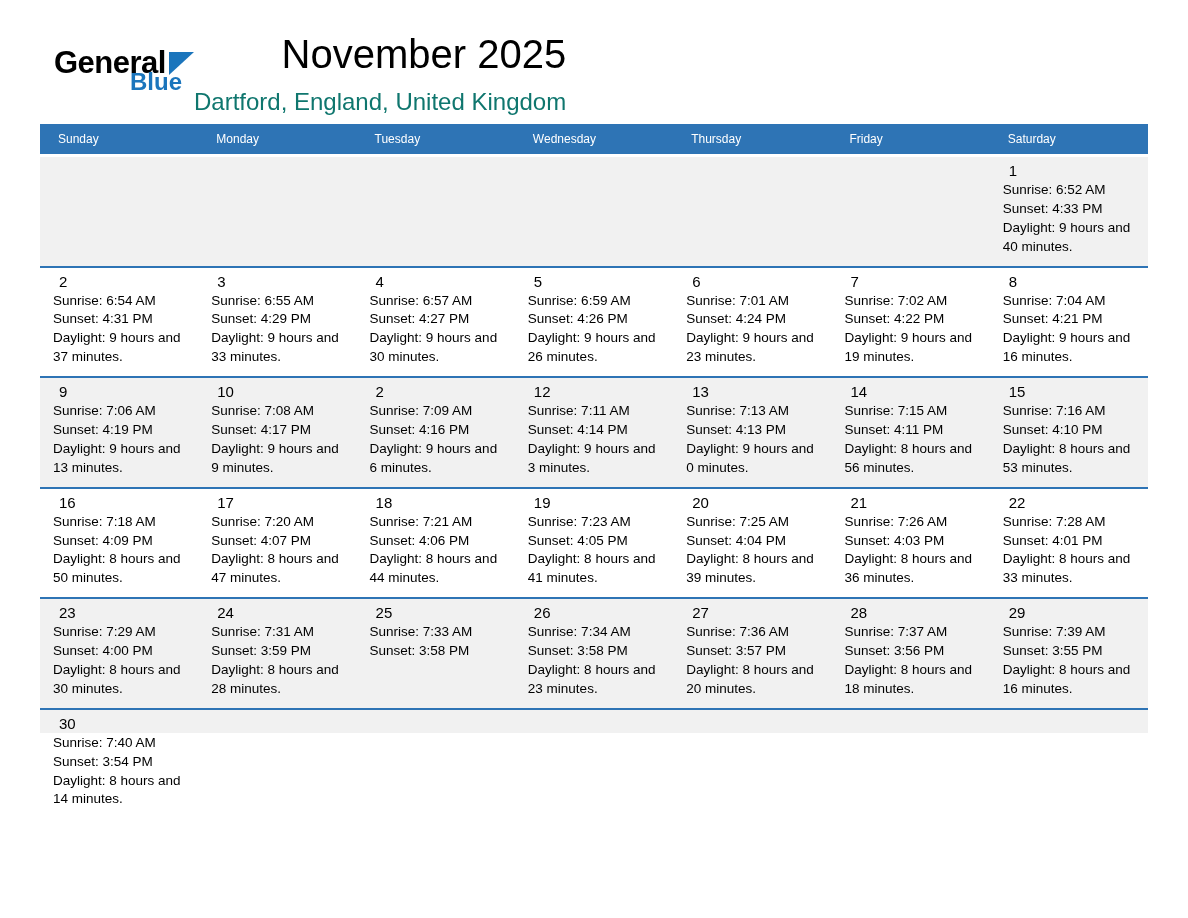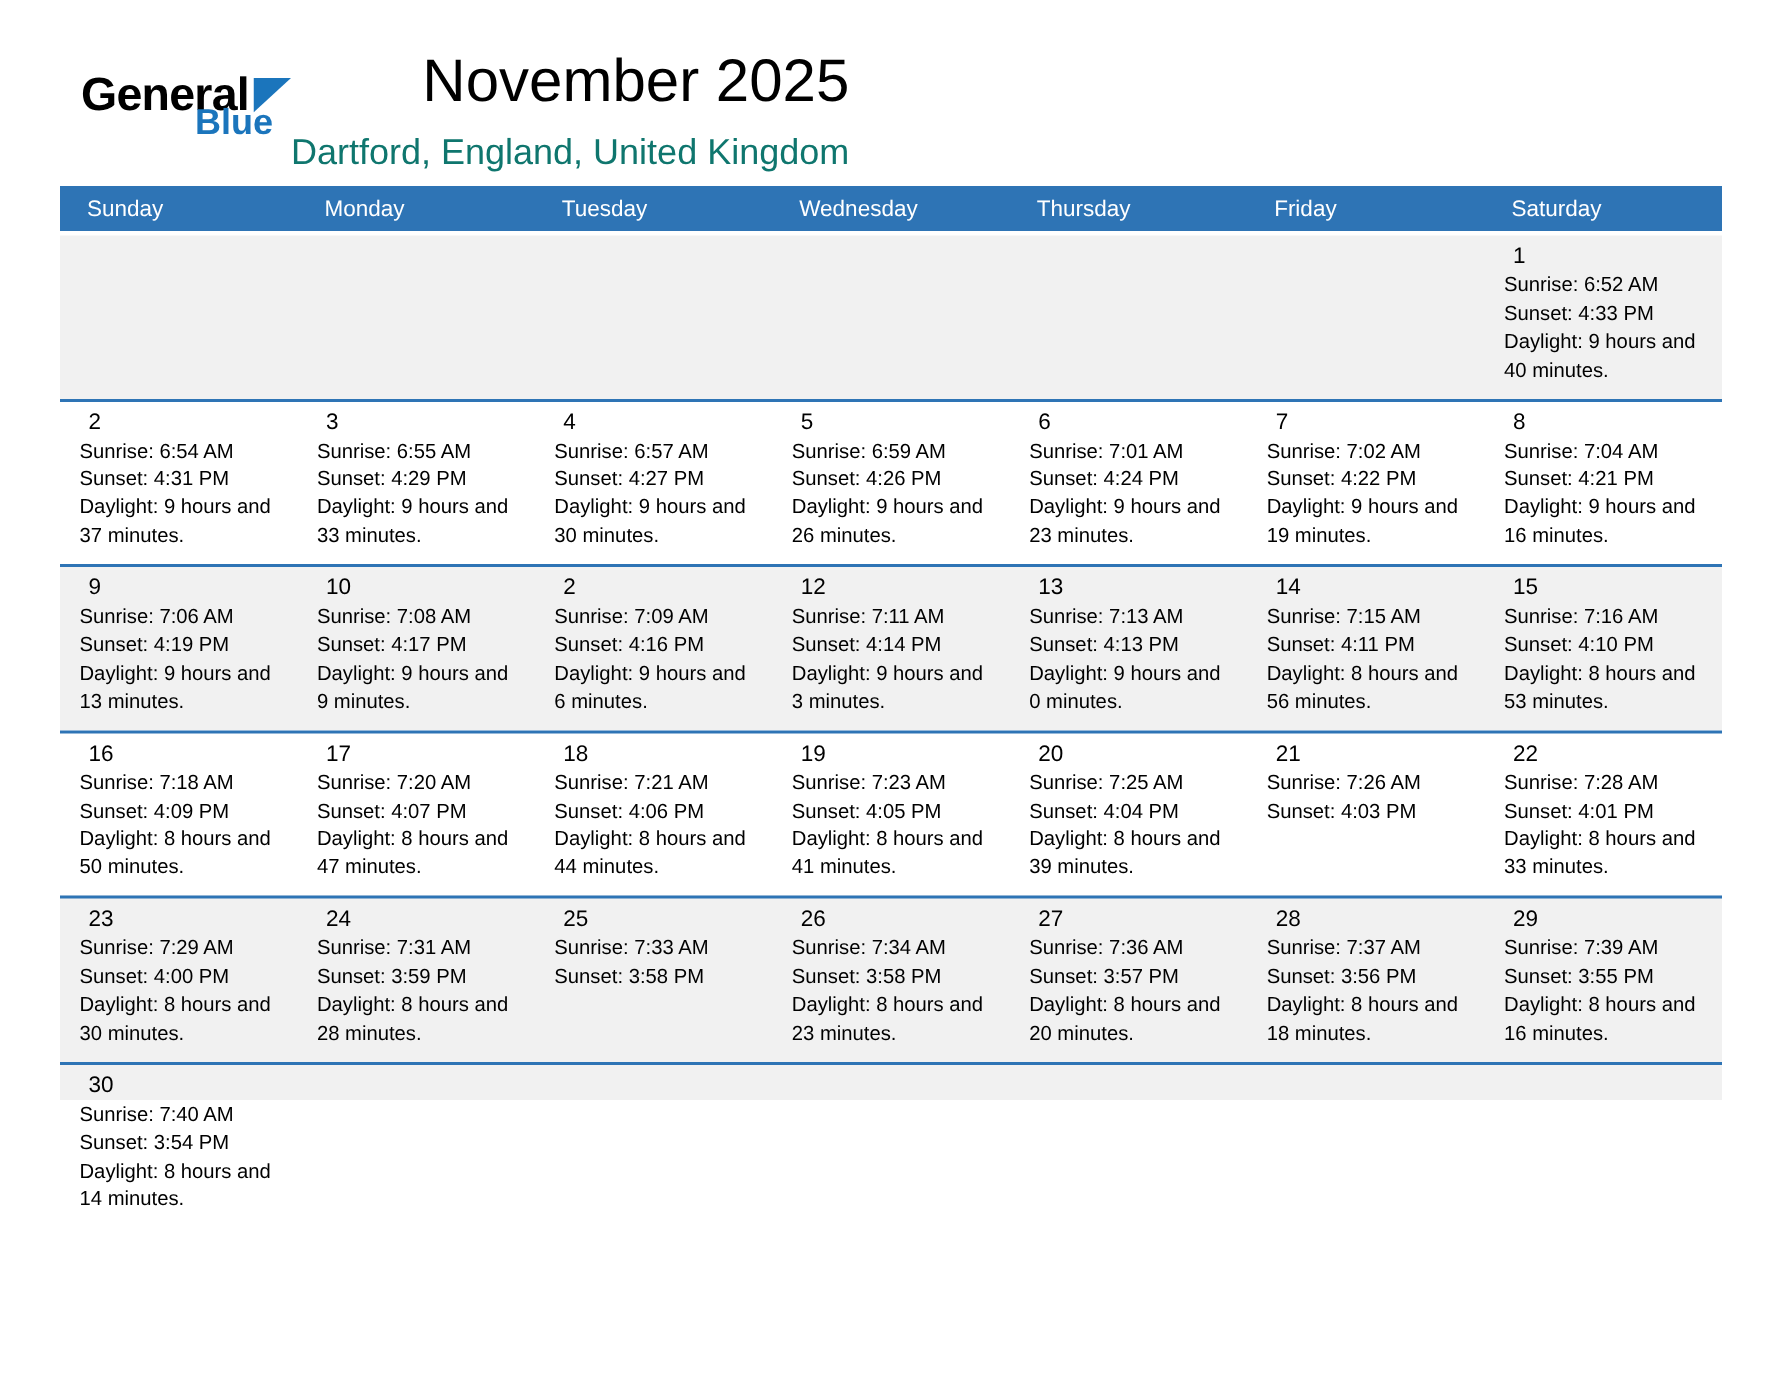--- a/index.html
+++ b/index.html
@@ -61,21 +61,21 @@
   .calendar { width: 100%; }
   .weekday-header {
     display: grid;
     grid-template-columns: repeat(7, 1fr);
     background: #2E74B5;
     height: 30px;
     margin-bottom: 3px;
   }
   .weekday-cell {
     color: #ffffff;
-    font-size: 15px;
+    font-size: 12px;
     display: flex;
     align-items: center;
     padding-left: 18px;
     white-space: nowrap;
   }
   .week-row {
     display: grid;
     grid-template-columns: repeat(7, 1fr);
   }
   .week-row + .week-row { border-top: 2px solid #2E74B5; }
@@ -258,20 +258,21 @@
           <div class="day-cell">
             <div class="day-number">20</div>
             <div class="day-info">Sunrise: 7:25 AM</div>
             <div class="day-info">Sunset: 4:04 PM</div>
             <div class="day-info">Daylight: 8 hours and 39 minutes.</div>
           </div>
           <div class="day-cell">
             <div class="day-number">21</div>
             <div class="day-info">Sunrise: 7:26 AM</div>
             <div class="day-info">Sunset: 4:03 PM</div>
+            <div class="day-info">Daylight: 8 hours and 36 minutes.</div>
           </div>
           <div class="day-cell">
             <div class="day-number">22</div>
             <div class="day-info">Sunrise: 7:28 AM</div>
             <div class="day-info">Sunset: 4:01 PM</div>
             <div class="day-info">Daylight: 8 hours and 33 minutes.</div>
           </div>
         </div>
         <div class="week-row row-gray">
           <div class="day-cell">

